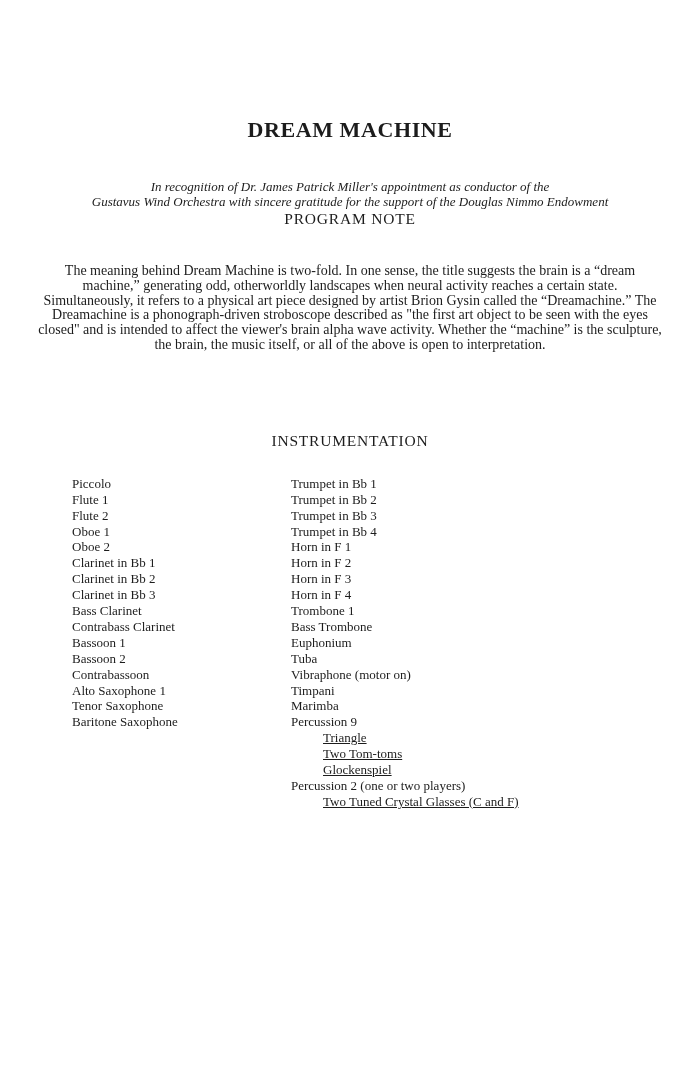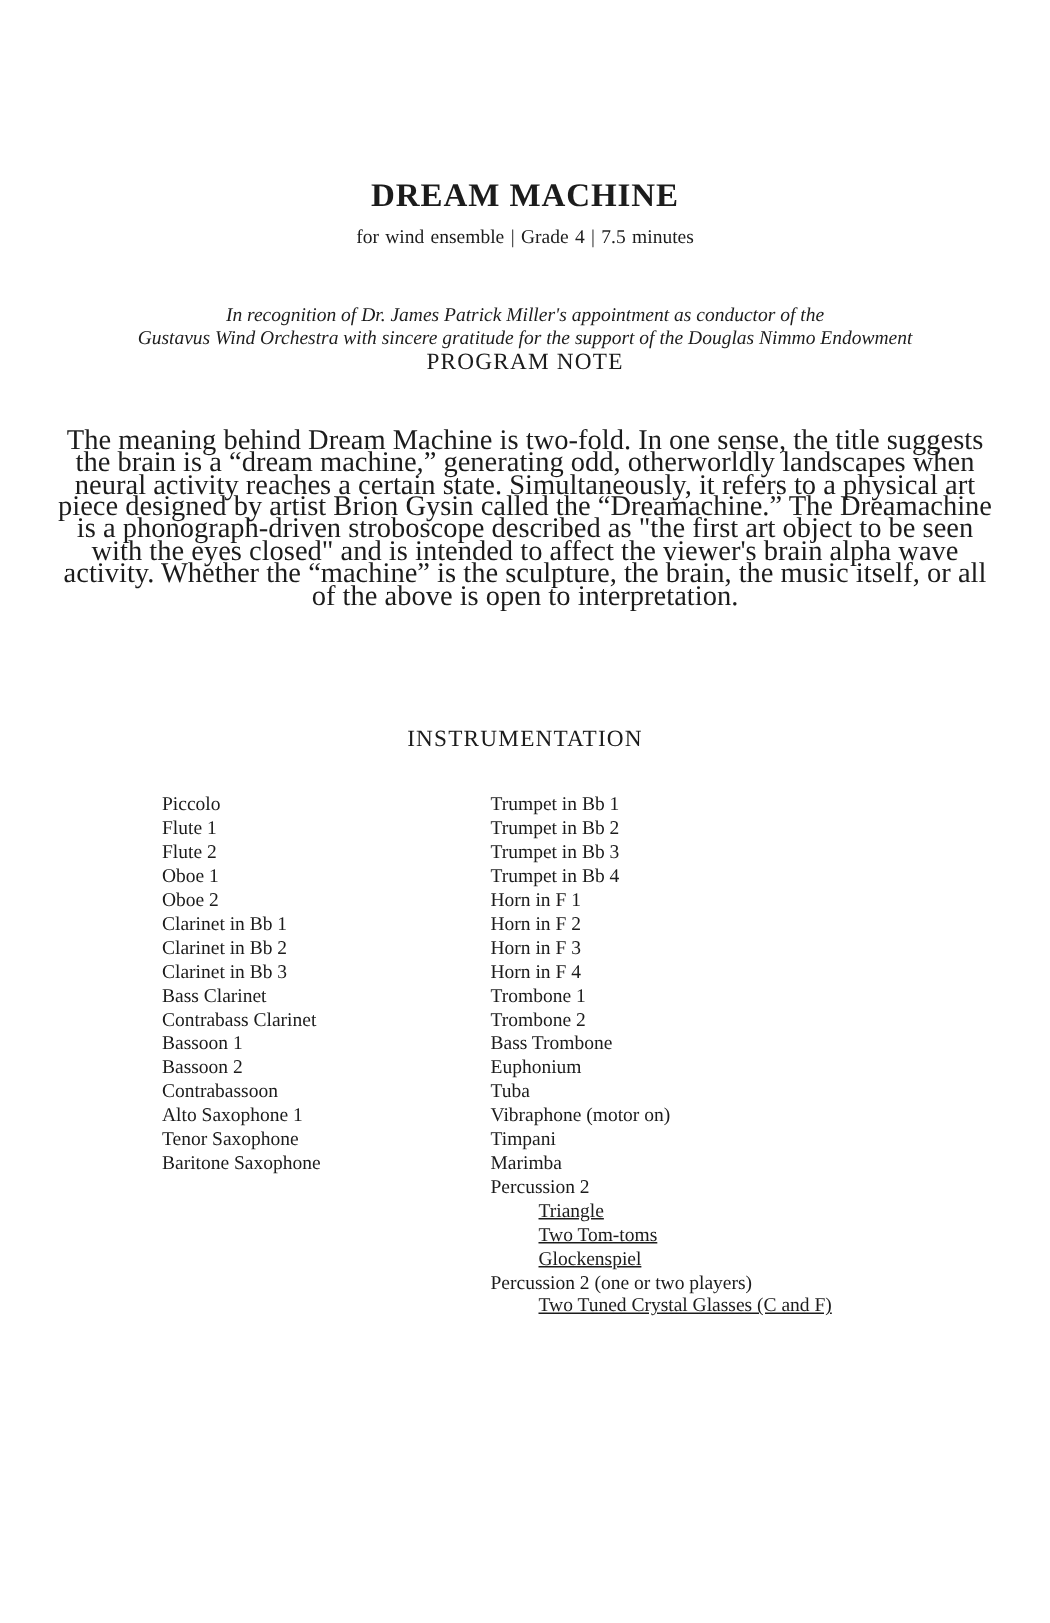--- a/index.html
+++ b/index.html
@@ -43,46 +43,45 @@
     text-align: center;
     font-size: 15.5px;
     line-height: 19px;
     letter-spacing: 0.8px;
   }
   .program-note-heading { }
   .program-note-body {
     width: 624px;
     margin: 36px auto 0 auto;
     text-align: center;
-    font-size: 19px;
+    font-size: 14px;
     line-height: 14.8px;
   }
   .instrumentation-heading { margin-top: 78px; text-align: center; }
   .instrument-columns {
     display: flex;
-    margin-left: 108px;
+    margin-left: 72px;
     margin-top: 26px;
   }
   .instrument-col-left { width: 219px; flex: 0 0 219px; }
   .instrument-col-right { flex: 1 1 auto; }
   .instr-item {
     font-size: 13px;
     line-height: 15.9px;
     white-space: nowrap;
   }
   .instr-item.indent { padding-left: 32px; text-decoration: underline; }
 </style>
 </head>
 <body>
 
 <div class="page">
 
   <div class="title">DREAM MACHINE</div>
 
-  <div class="subtitle">for wind ensemble | Grade 4 | 7.5 minutes</div>
 
   <div class="dedication">
     <div>In recognition of Dr. James Patrick Miller's appointment as conductor of the</div>
     <div>Gustavus Wind Orchestra with sincere gratitude for the support of the Douglas Nimmo Endowment</div>
   </div>
 
   <div class="section-heading program-note-heading">PROGRAM NOTE</div>
 
   <div class="program-note-body">The meaning behind Dream Machine is two-fold. In one sense, the title suggests the brain is a “dream machine,” generating odd, otherworldly landscapes when neural activity reaches a certain state. Simultaneously, it refers to a physical art piece designed by artist Brion Gysin called the “Dreamachine.” The Dreamachine is a phonograph-driven stroboscope described as "the first art object to be seen with the eyes closed" and is intended to affect the viewer's brain alpha wave activity. Whether the “machine” is the sculpture, the brain, the music itself, or all of the above is open to interpretation.</div>
 
@@ -110,28 +109,27 @@
     <div class="instrument-col-right">
         <div class="instr-item">Trumpet in Bb 1</div>
         <div class="instr-item">Trumpet in Bb 2</div>
         <div class="instr-item">Trumpet in Bb 3</div>
         <div class="instr-item">Trumpet in Bb 4</div>
         <div class="instr-item">Horn in F 1</div>
         <div class="instr-item">Horn in F 2</div>
         <div class="instr-item">Horn in F 3</div>
         <div class="instr-item">Horn in F 4</div>
         <div class="instr-item">Trombone 1</div>
-        <div class="instr-item">Trombone 2</div>
         <div class="instr-item">Bass Trombone</div>
         <div class="instr-item">Euphonium</div>
         <div class="instr-item">Tuba</div>
         <div class="instr-item">Vibraphone (motor on)</div>
         <div class="instr-item">Timpani</div>
         <div class="instr-item">Marimba</div>
-        <div class="instr-item">Percussion 2</div>
+        <div class="instr-item">Percussion 9</div>
         <div class="instr-item indent">Triangle</div>
         <div class="instr-item indent">Two Tom-toms</div>
         <div class="instr-item indent">Glockenspiel</div>
         <div class="instr-item">Percussion 2 (one or two players)</div>
         <div class="instr-item indent">Two Tuned Crystal Glasses (C and F)</div>
       </div>
   </div>
 
 </div>
 

